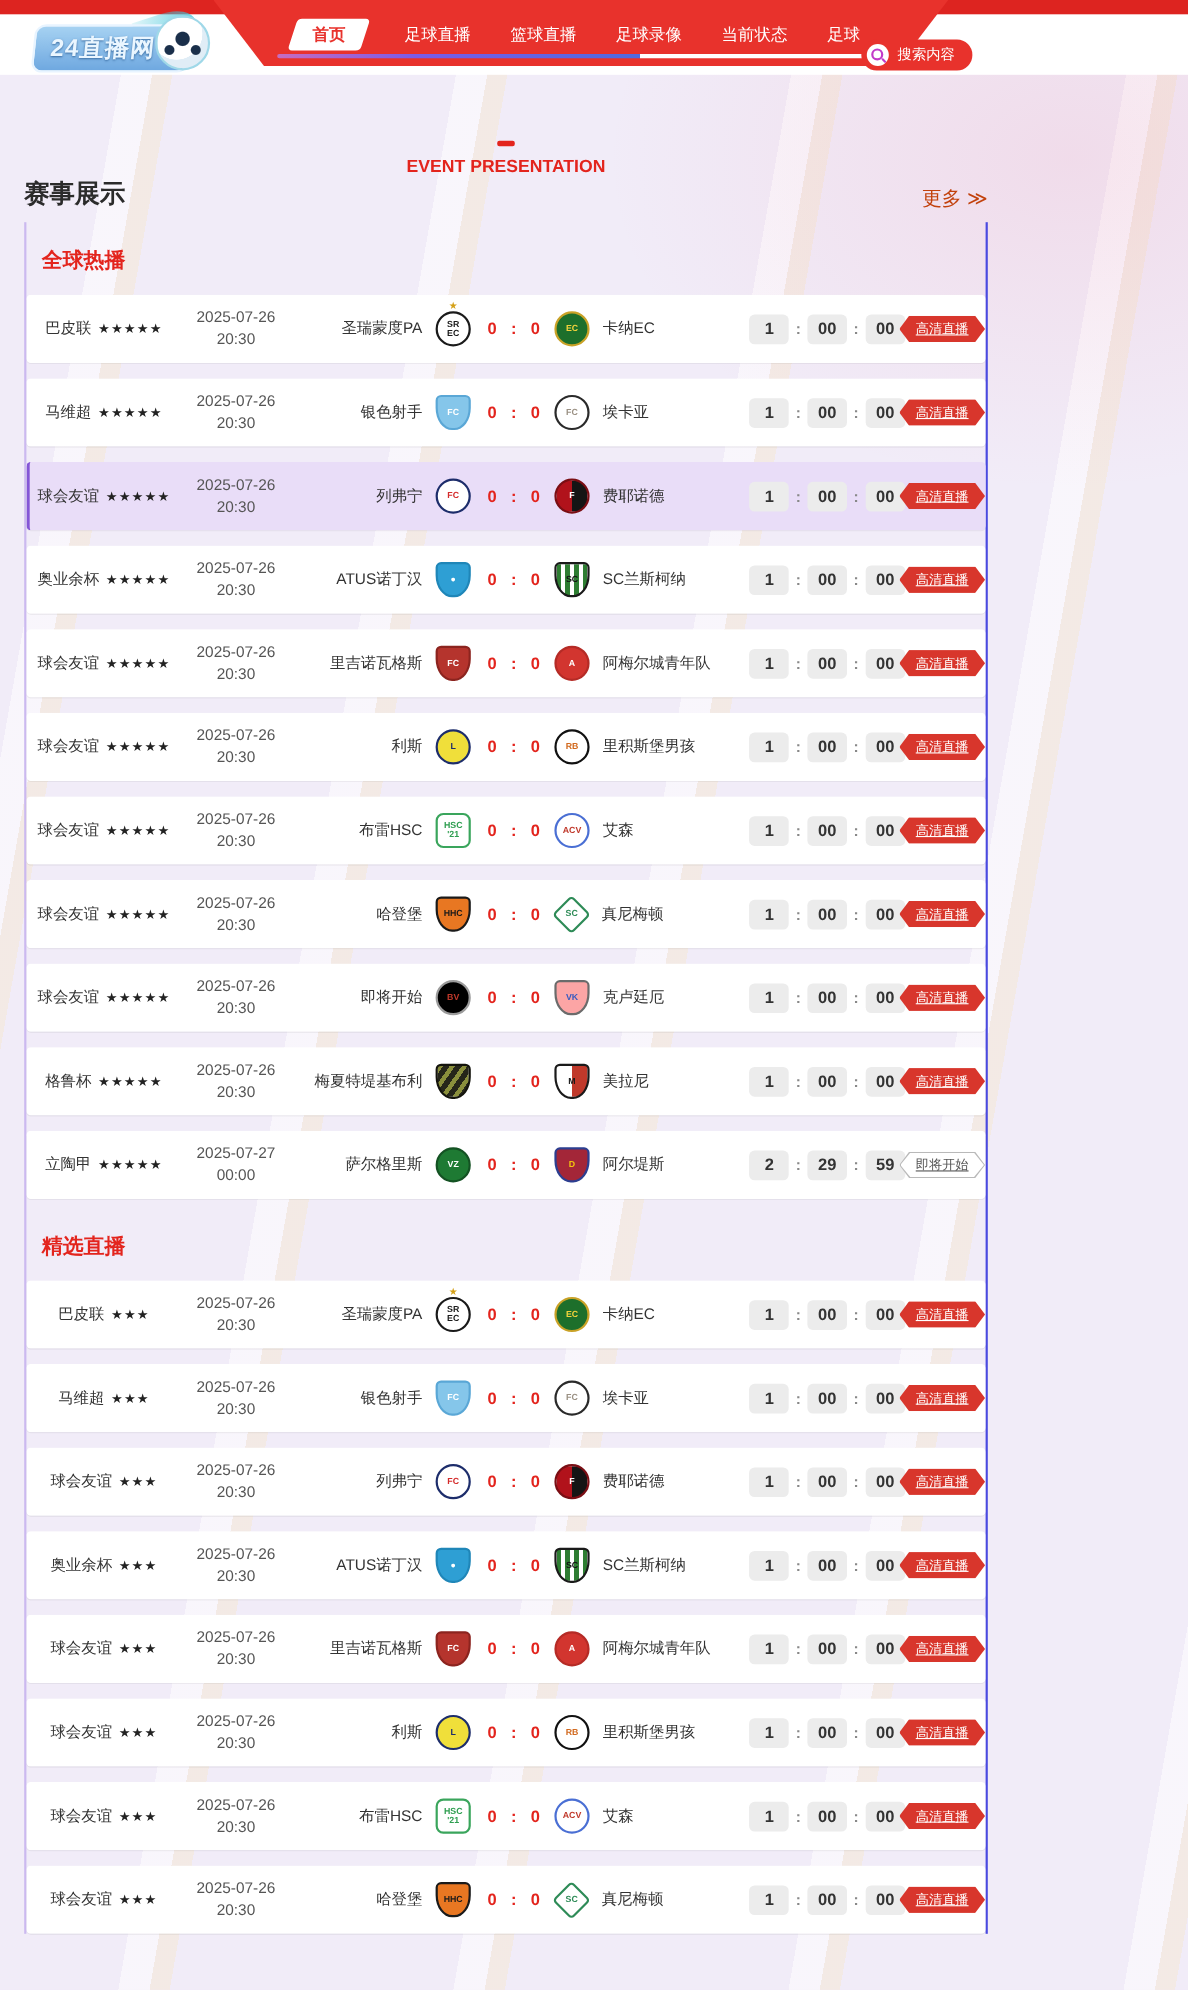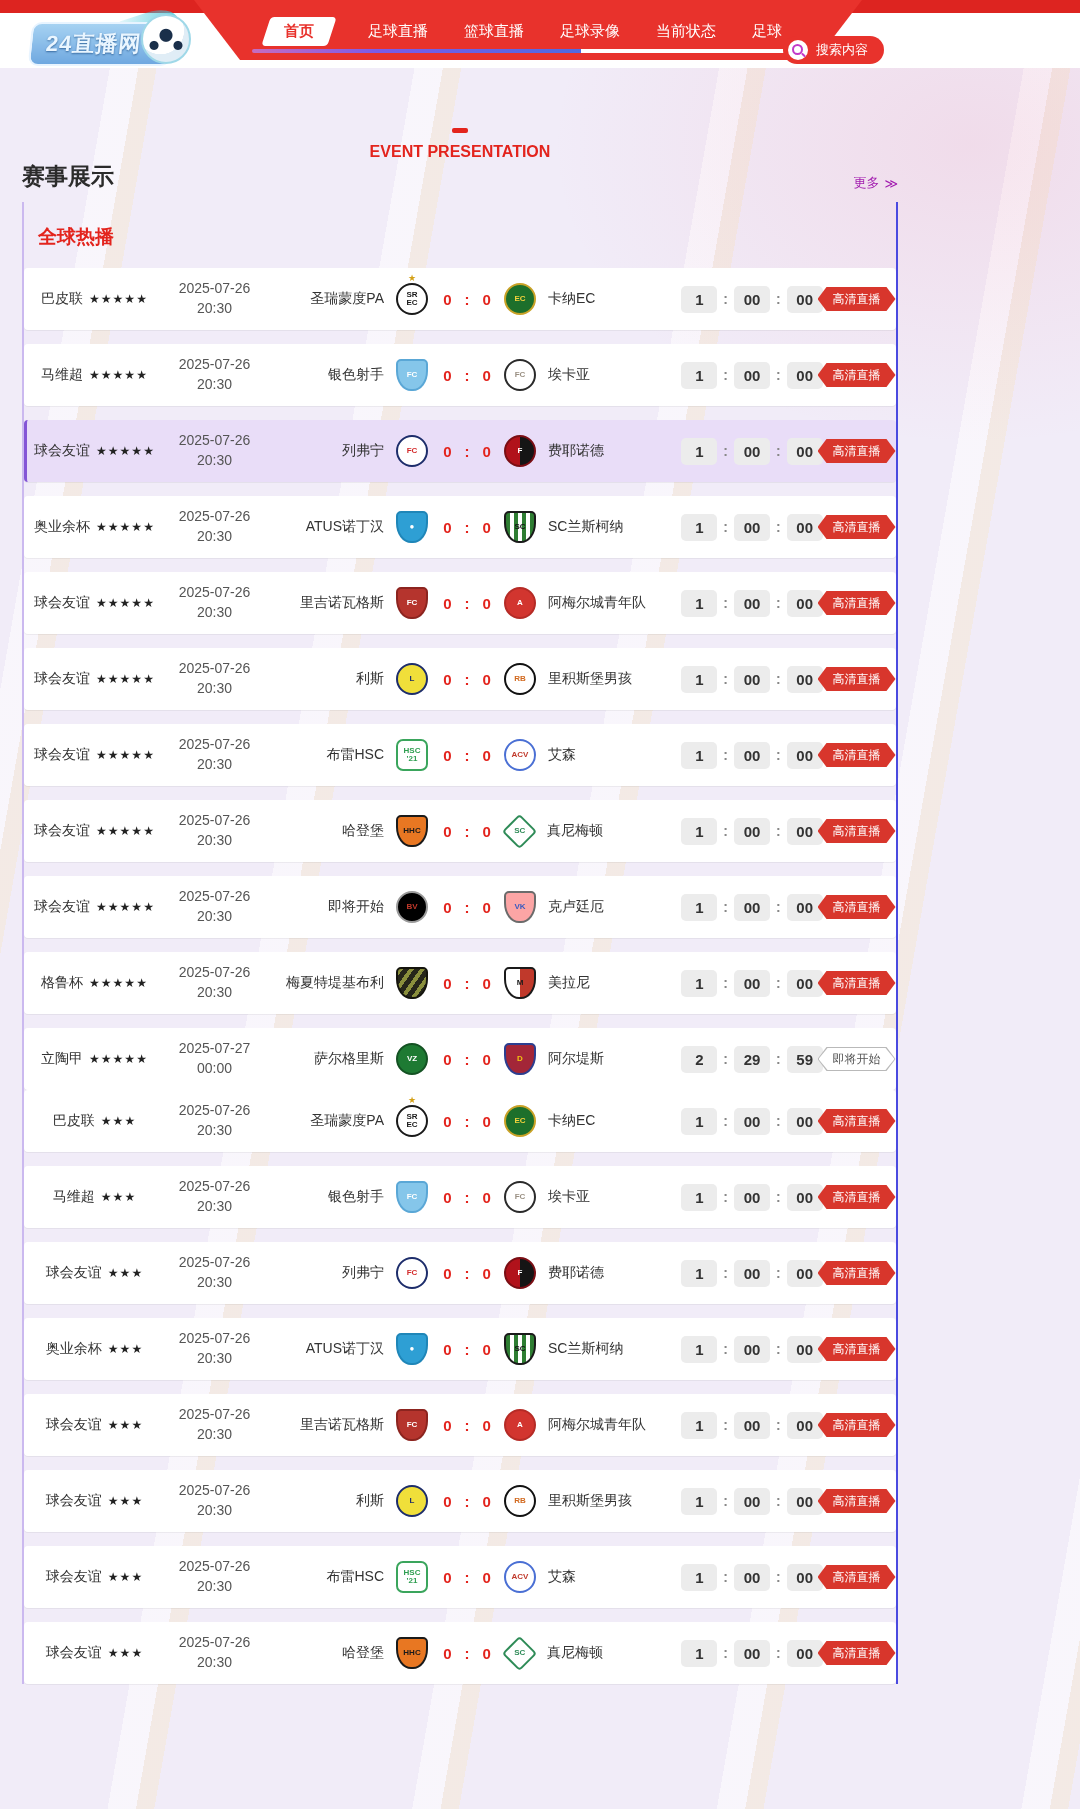--- a/index.html
+++ b/index.html
@@ -46,21 +46,21 @@
   .search-icon-wrap{width:20px;height:20px;background:#fff;border-radius:50%;position:relative;}
   .search-glass{position:absolute;left:4px;top:4px;width:7px;height:7px;border:2px solid #c23ac8;border-radius:50%;}
   .search-glass::after{content:"";position:absolute;left:7px;top:8px;width:5px;height:2px;background:#c23ac8;
     transform:rotate(45deg);border-radius:1px;}
   
   .content{position:relative;margin-left:22px;width:876px;padding-top:60px;}
   .eyebrow{display:flex;align-items:center;gap:10px;color:var(--title_red);font-weight:bold;font-size:16px;flex-direction:column;}
   .eyebrow-dash{width:16px;height:5px;background:var(--title_red);border-radius:2px;}
   .title-row{display:flex;justify-content:space-between;align-items:flex-end;margin-bottom:10px;}
   .page-title{font-size:23px;font-weight:bold;color:#2b2b2b;margin:0;}
-  .more-link{color:#a21caf;font-size:13px;display:flex;gap:5px;align-items:center;cursor:pointer;}
+  .more-link{color:#c2410c;font-size:18px;display:flex;gap:5px;align-items:center;cursor:pointer;}
   .grid7{display:grid;grid-template-columns:135px 105px 165px 70px 185px 130px 1fr;align-items:center;}
   .table-head{background:var(--thead_bg);border-radius:4px;height:30px;}
   .th{text-align:center;color:var(--thead_text);font-weight:bold;font-size:13px;}
   .match-list{border-left:2px solid var(--border_left);border-right:2px solid var(--border_right);margin-top:2px;}
   .section-title{color:var(--title_red);font-weight:bold;font-size:19px;margin:0;padding:22px 0 18px 14px;}
   .section + .section .section-title{padding-top:30px;}
   .rows{display:flex;flex-direction:column;gap:14px;}
   .row{height:62px;background:#fff;border-radius:4px;border-left:3px solid transparent;cursor:pointer;
     box-shadow:0 1px 0 rgba(0,0,0,.05);}
   .row.highlight{background:var(--highlight_bg);border-left-color:#8455d6;}
@@ -77,21 +77,21 @@
     font-weight:bold;font-size:15px;color:#333;}
   .cd-colon{color:#888;font-weight:bold;font-size:14px;}
   .cell-status{display:flex;justify-content:center;}
   .badge{position:relative;min-width:56px;height:24px;display:flex;align-items:center;justify-content:center;
     font-size:12px;padding:0 11px;cursor:pointer;
     clip-path:polygon(9px 0,calc(100% - 9px) 0,100% 50%,calc(100% - 9px) 100%,9px 100%,0 50%);}
   .badge.live{background:var(--badge_live);color:#fff;}
   .badge.upcoming{background:#b9b9b9;color:#555;}
   .badge.upcoming::before{content:"";position:absolute;inset:1px;background:#fff;
     clip-path:polygon(9px 0,calc(100% - 9px) 0,100% 50%,calc(100% - 9px) 100%,9px 100%,0 50%);}
-  .badge .badge-label{position:relative;z-index:1;}
+  .badge .badge-label{position:relative;z-index:1;text-decoration:underline;}
   
   .logo{width:32px;height:32px;flex:0 0 32px;display:flex;align-items:center;justify-content:center;
     font-size:8px;font-weight:bold;border:2px solid transparent;box-sizing:border-box;position:relative;
     text-align:center;line-height:1.05;}
   .logo-text{white-space:pre-line;}
   .logo.circle{border-radius:50%;}
   .logo.shield{border-radius:5px 5px 15px 15px / 5px 5px 20px 20px;}
   .logo.square{border-radius:7px;}
   .logo.diamond{width:25px;height:25px;flex-basis:25px;margin:3px;transform:rotate(45deg);border-radius:4px;}
   .logo.diamond .logo-text{transform:rotate(-45deg);}
@@ -602,20 +602,21 @@
     <div class="cell-status">
       <span class="badge upcoming">
         <span class="badge-label">即将开始</span>
       </span>
     </div>
   </div>
 </div>
   </section>
 
   <section class="section">
+    <h2 class="section-title">精选直播</h2>
     <div class="rows">
   <div class="row grid7">
     <div class="cell-league">
       <span>巴皮联</span>
       <span class="stars">★★★</span>
     </div>
     <div class="cell-time">
       <div>2025-07-26</div>
       <div>20:30</div>
     </div>

